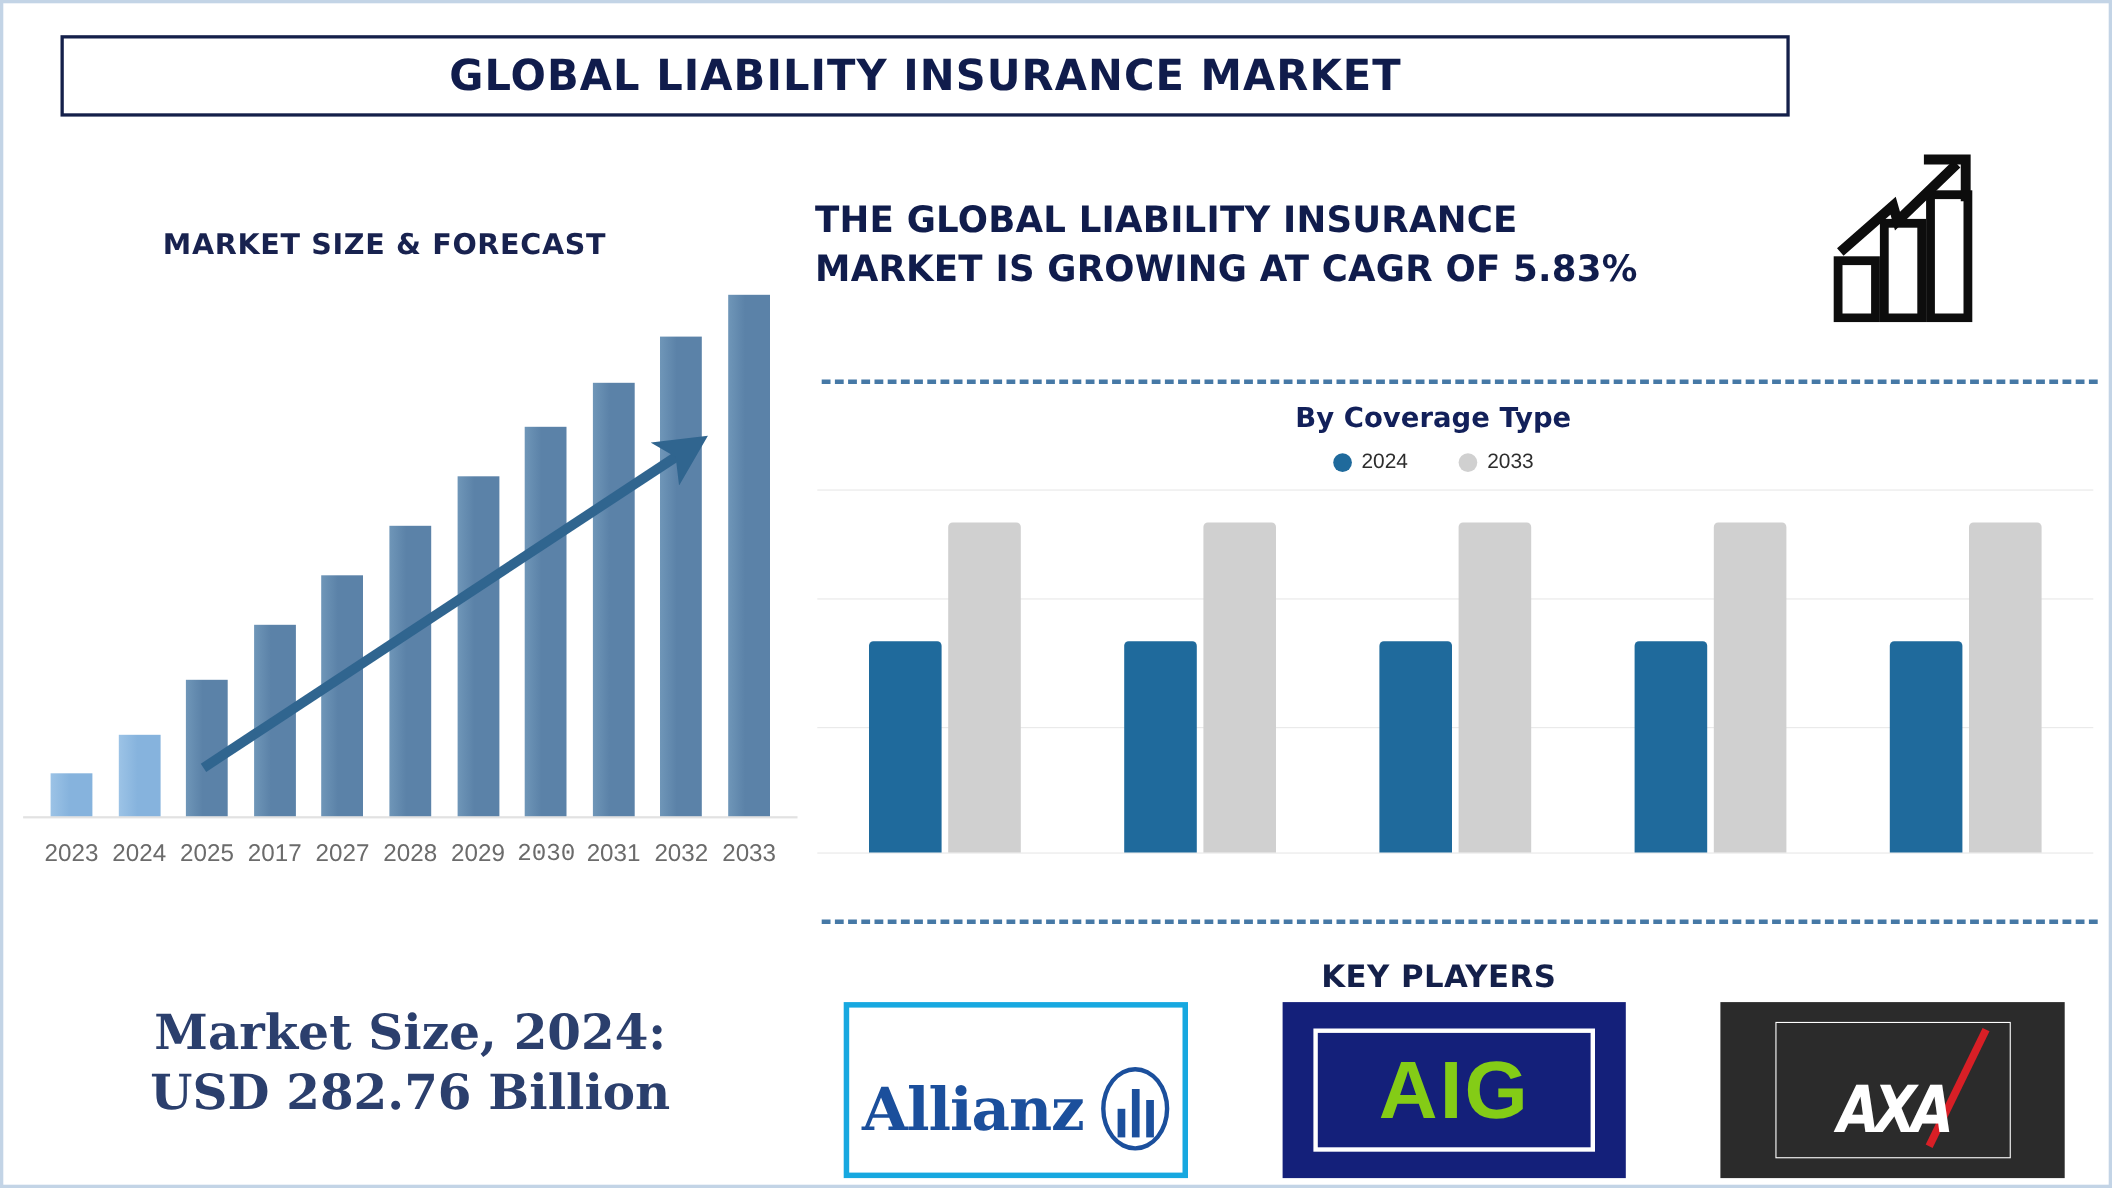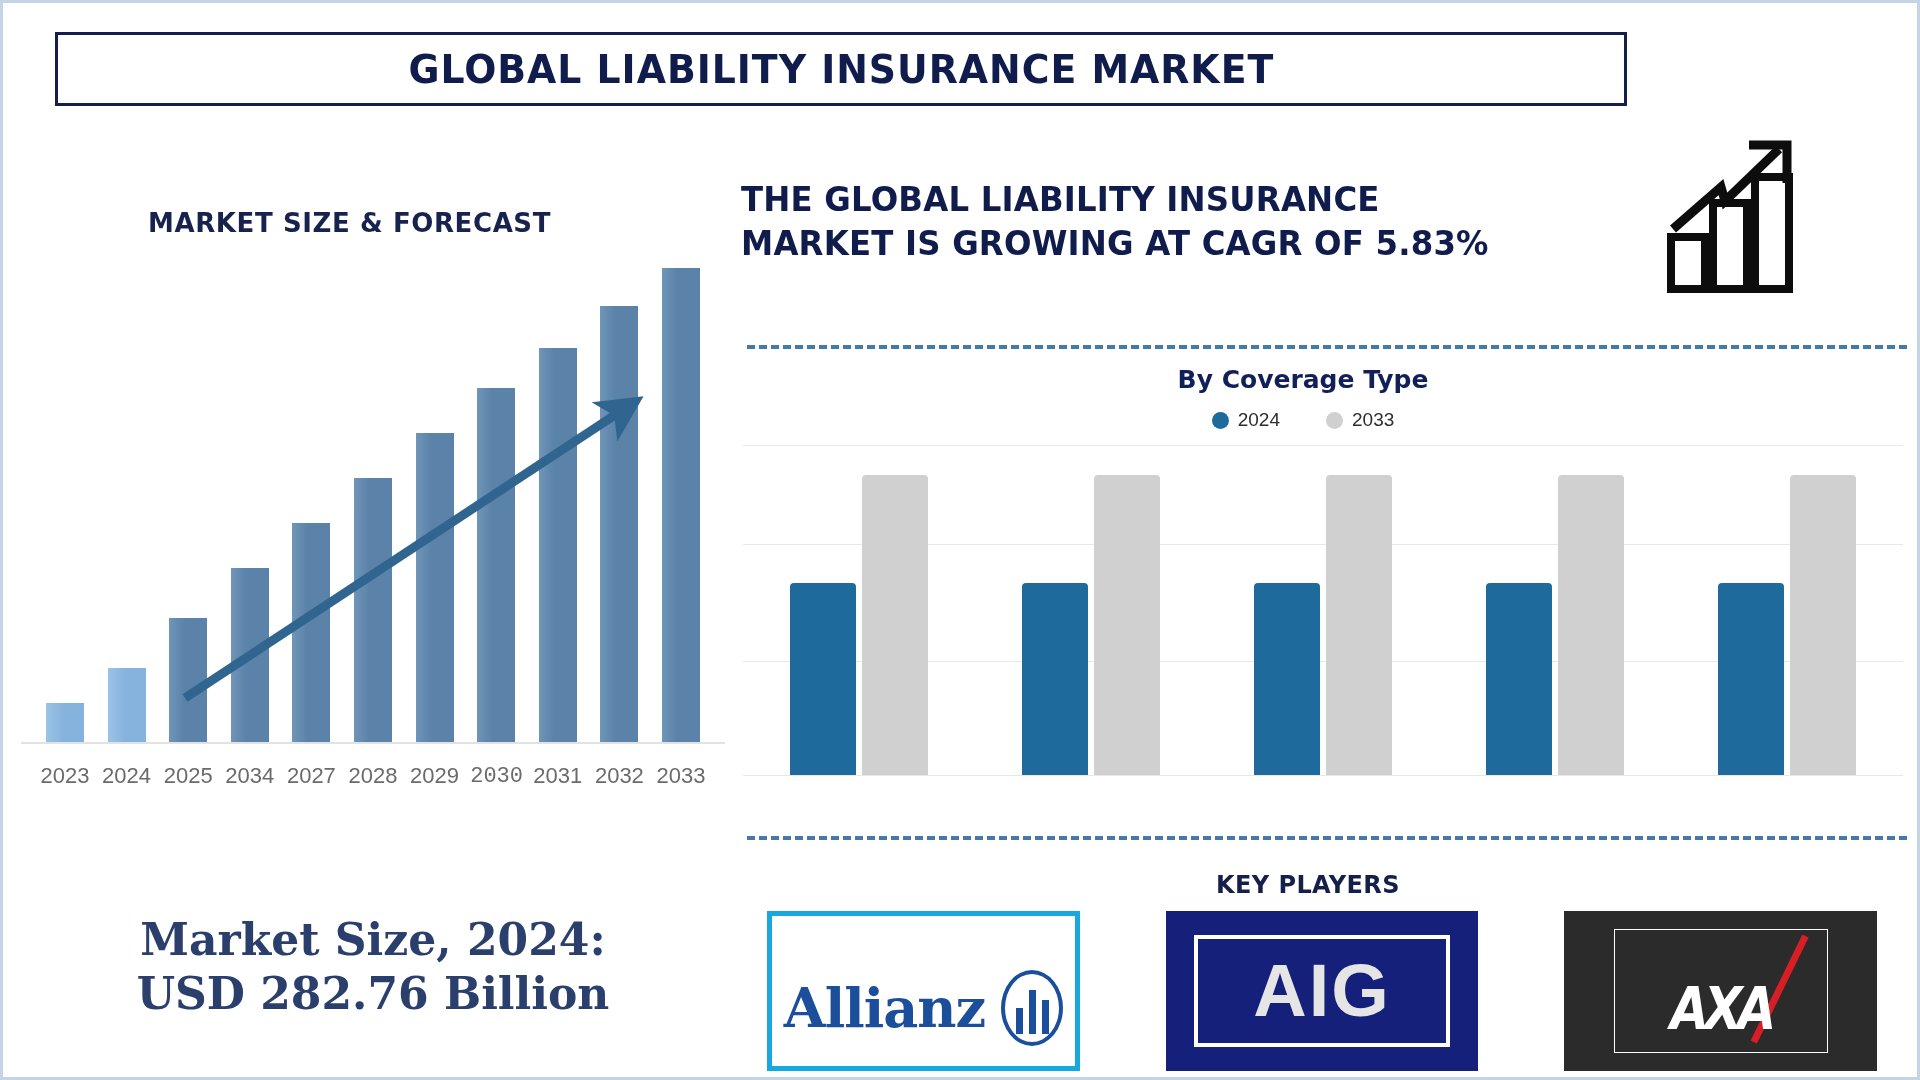--- a/index.html
+++ b/index.html
@@ -296,21 +296,21 @@
 
   
   #key-players-title {
     position: absolute;
     left: 0;
     top: 758px;
     width: 1150px;
     text-align: center;
     font-family: "DejaVu Sans", sans-serif;
     font-weight: bold;
-    font-size: 24px;
+    font-size: 28px;
     letter-spacing: 0.4px;
     color: #14204a;
   }
   #logos {
     position: absolute;
     left: 34px;
     top: 798px;
     width: 1110px;
     height: 172px;
     display: flex;
@@ -375,21 +375,21 @@
     border: 4px solid #ffffff;
     box-sizing: border-box;
     display: flex;
     align-items: center;
     justify-content: center;
   }
   .aig-word {
     font-family: "Liberation Sans", sans-serif;
     font-weight: bold;
     font-size: 74px;
-    color: #e5e5e5;
+    color: #84cc16;
     letter-spacing: 2px;
     line-height: 1;
     text-align: right;
   }
 
   
   #logo-axa { background: #2b2b2b; }
   .axa-inner {
     position: relative;
     width: 214px;
@@ -470,21 +470,21 @@
           </div>
           <div class="lbar-slot" style="left: 638px;">
             <div class="lbar" title="2033: 470.7 USD Billion" style="height: 475px;"></div>
           </div>
         </div>
       <div id="left-baseline"></div>
       <div id="left-years">
           <div class="lyear" style="left: 22px;">2023</div>
           <div class="lyear" style="left: 83.6px;">2024</div>
           <div class="lyear" style="left: 145.2px;">2025</div>
-          <div class="lyear" style="left: 206.8px;">2034</div>
+          <div class="lyear" style="left: 206.8px;">2017</div>
           <div class="lyear" style="left: 268.4px;">2027</div>
           <div class="lyear" style="left: 330px;">2028</div>
           <div class="lyear" style="left: 391.6px;">2029</div>
           <div class="lyear" style="left: 453.2px; font-family: Liberation Mono, monospace;">2030</div>
           <div class="lyear" style="left: 514.8px;">2031</div>
           <div class="lyear" style="left: 576.4px;">2032</div>
           <div class="lyear" style="left: 638px;">2033</div>
         </div>
     </div>
 

